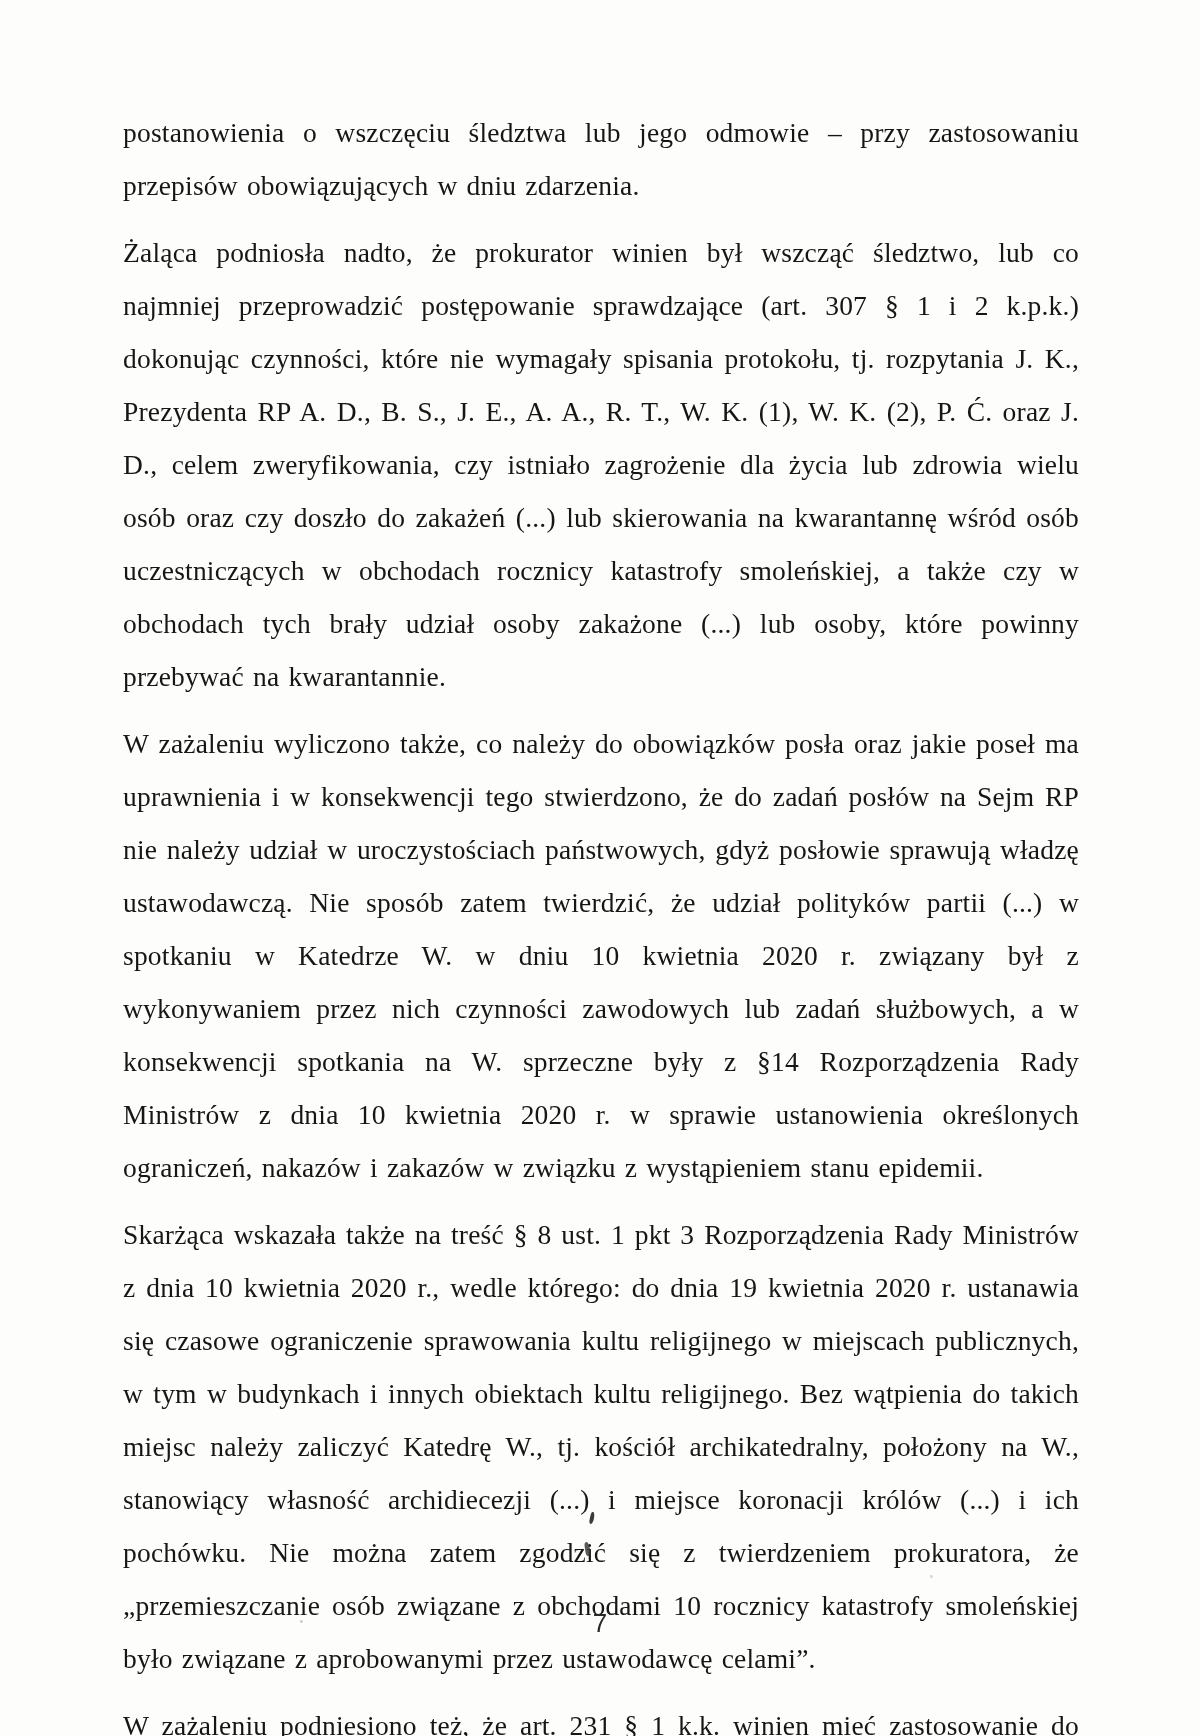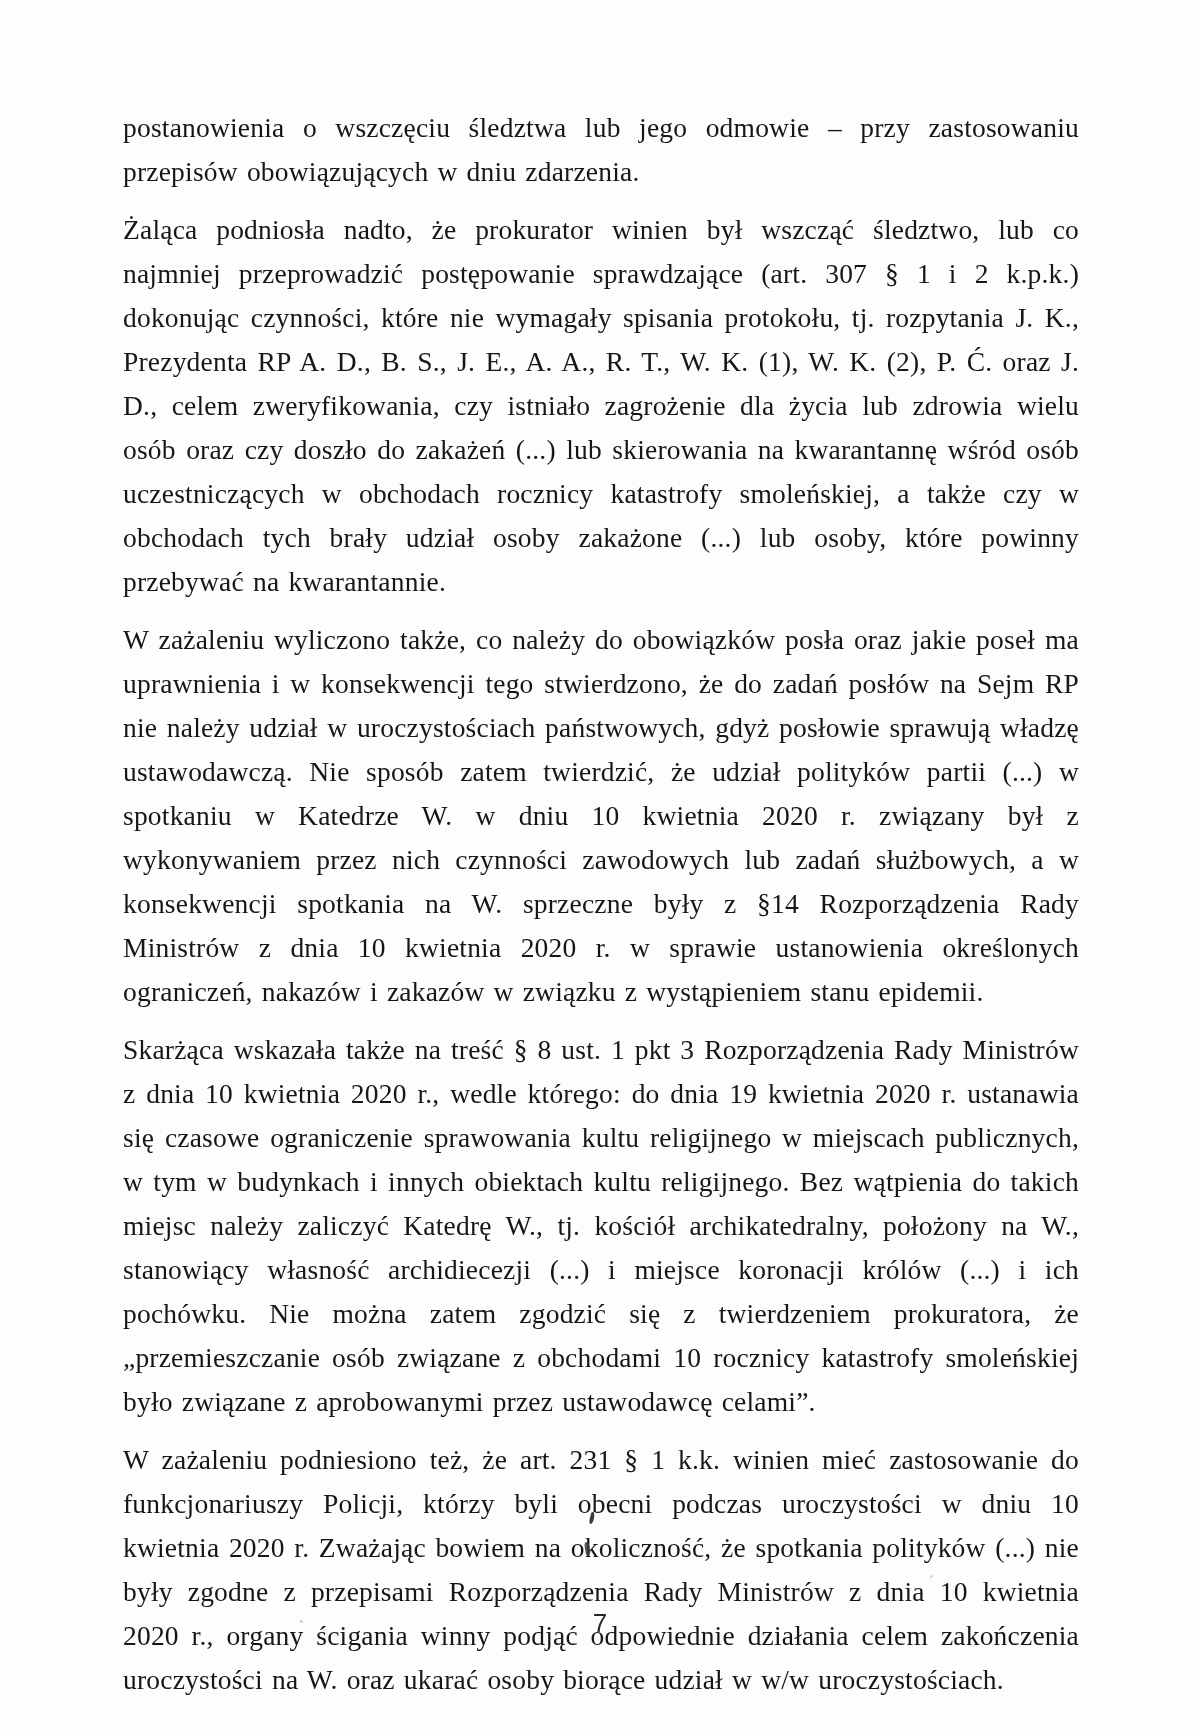--- a/index.html
+++ b/index.html
@@ -19,21 +19,21 @@
   }
   .text-block {
     position: absolute;
     left: 123px;
     top: 106px;
     width: 956px;
   }
   .text-block p {
     margin: 0 0 14px 0;
     font-size: 27.5px;
-    line-height: 44px;
+    line-height: 53px;
     text-align: justify;
     text-justify: inter-word;
     word-spacing: 2px;
     letter-spacing: 0.2px;
   }
   .page-number {
     position: absolute;
     top: 1608px;
     left: 0;
     right: 0;

